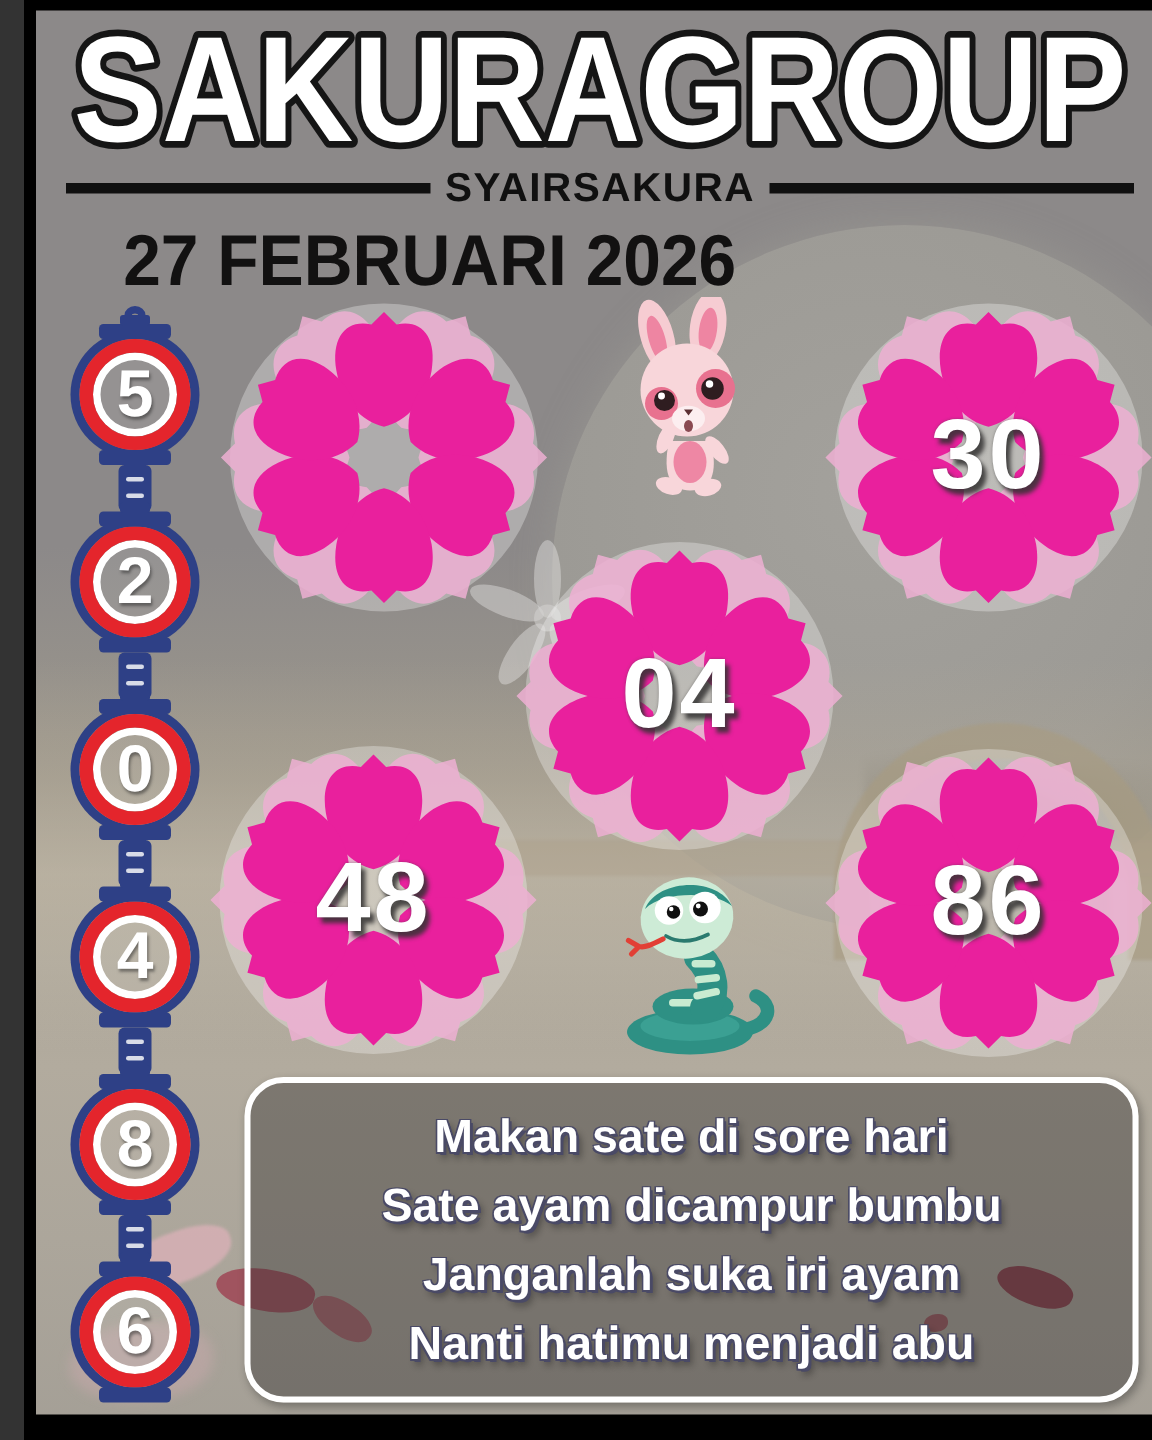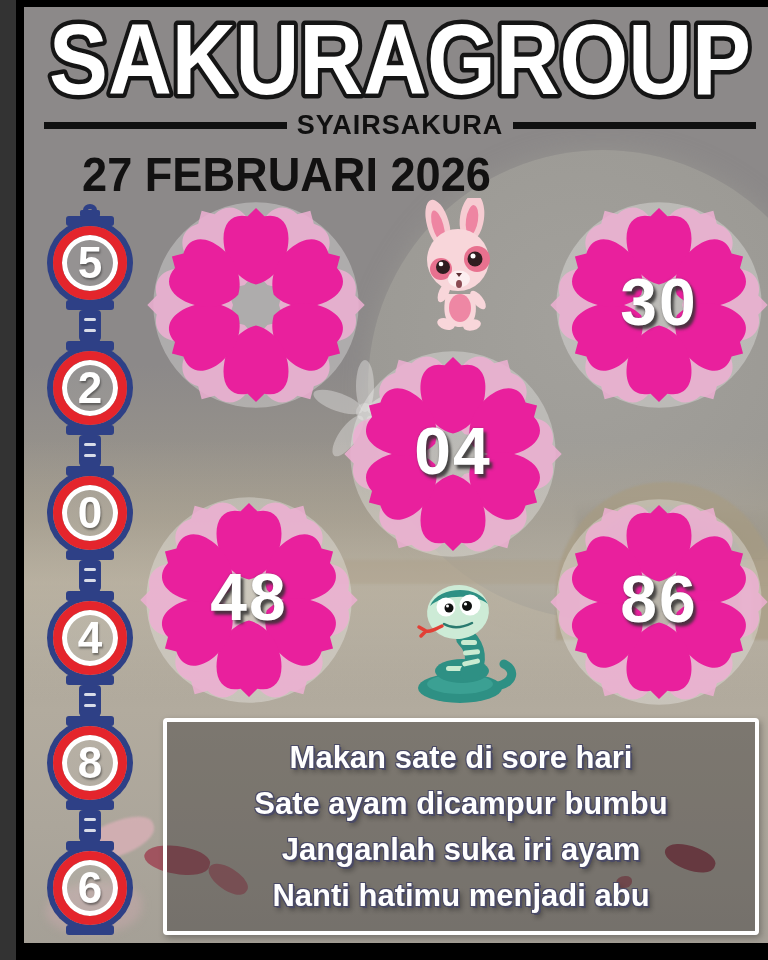--- a/index.html
+++ b/index.html
@@ -67,21 +67,21 @@
   .flower svg{display:block;width:224px;height:224px;}
   .petal-magenta{fill:#e9209d;}
   .petal-light{fill:#eeb0d3;opacity:.85;}
   .flower-circle{fill:rgba(255,255,255,.30);}
   .flower-num{position:absolute;left:50%;top:50%;transform:translate(-50%,-54%);
     font-size:66px;font-weight:bold;color:#fff;line-height:1;letter-spacing:2px;
     text-shadow:3px 4px 3px rgba(52,50,50,.85),0 0 2px rgba(70,68,68,.5);}
   .mascot{position:absolute;z-index:3;}
   
   .poem-box{position:absolute;left:147px;top:718px;width:596px;height:217px;z-index:4;
-    border:4px solid #fff;border-radius:4px;background:rgba(45,42,42,.40);
+    border:4px solid #fff;border-radius:26px;background:rgba(45,42,42,.40);
     display:flex;flex-direction:column;justify-content:center;align-items:center;
     box-shadow:2px 3px 6px rgba(30,30,30,.35);}
   .poem-line{margin:0;font-size:31px;font-weight:bold;color:#fff;line-height:46px;white-space:nowrap;
     text-shadow:-1px -1px 0 #4a4a66,1px -1px 0 #4a4a66,-1px 1px 0 #4a4a66,2px 2px 0 #4a4a66,3px 4px 5px rgba(20,20,20,.45);}
 </style>
 </head>
 <body>
 
 <svg width="0" height="0" style="position:absolute">
   <defs>
@@ -202,21 +202,21 @@
     <svg viewBox="-120 -120 240 240">
         <use href="#flower-shape"></use>
       </svg>
   </div>
   <div class="flower" style="left:531px;top:193px;">
     <svg viewBox="-120 -120 240 240">
         <use href="#flower-shape"></use>
       </svg>
     <span class="flower-num">30</span>
   </div>
-  <div class="flower" style="left:325px;top:342px;">
+  <div class="flower" style="left:325px;top:352px;">
     <svg viewBox="-120 -120 240 240">
         <use href="#flower-shape"></use>
       </svg>
     <span class="flower-num">04</span>
   </div>
   <div class="flower" style="left:121px;top:488px;">
     <svg viewBox="-120 -120 240 240">
         <use href="#flower-shape"></use>
       </svg>
     <span class="flower-num">48</span>

